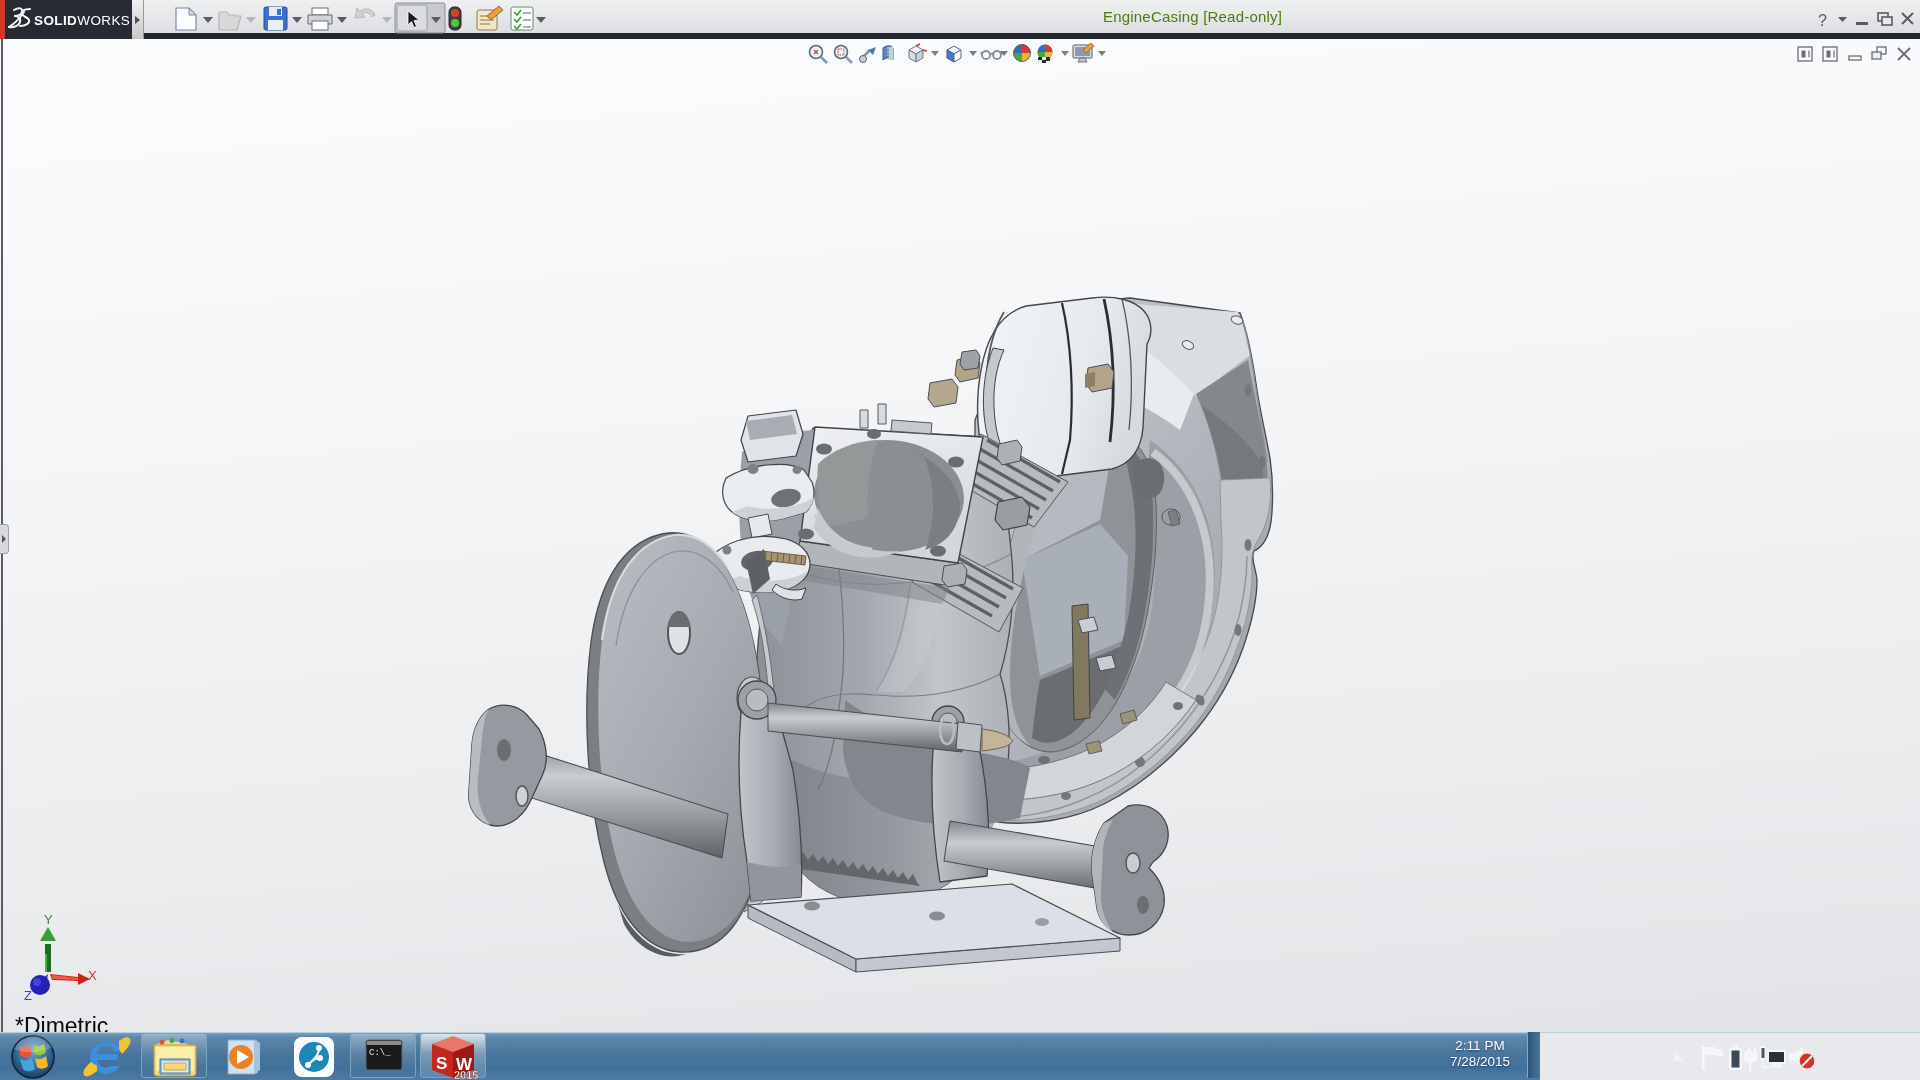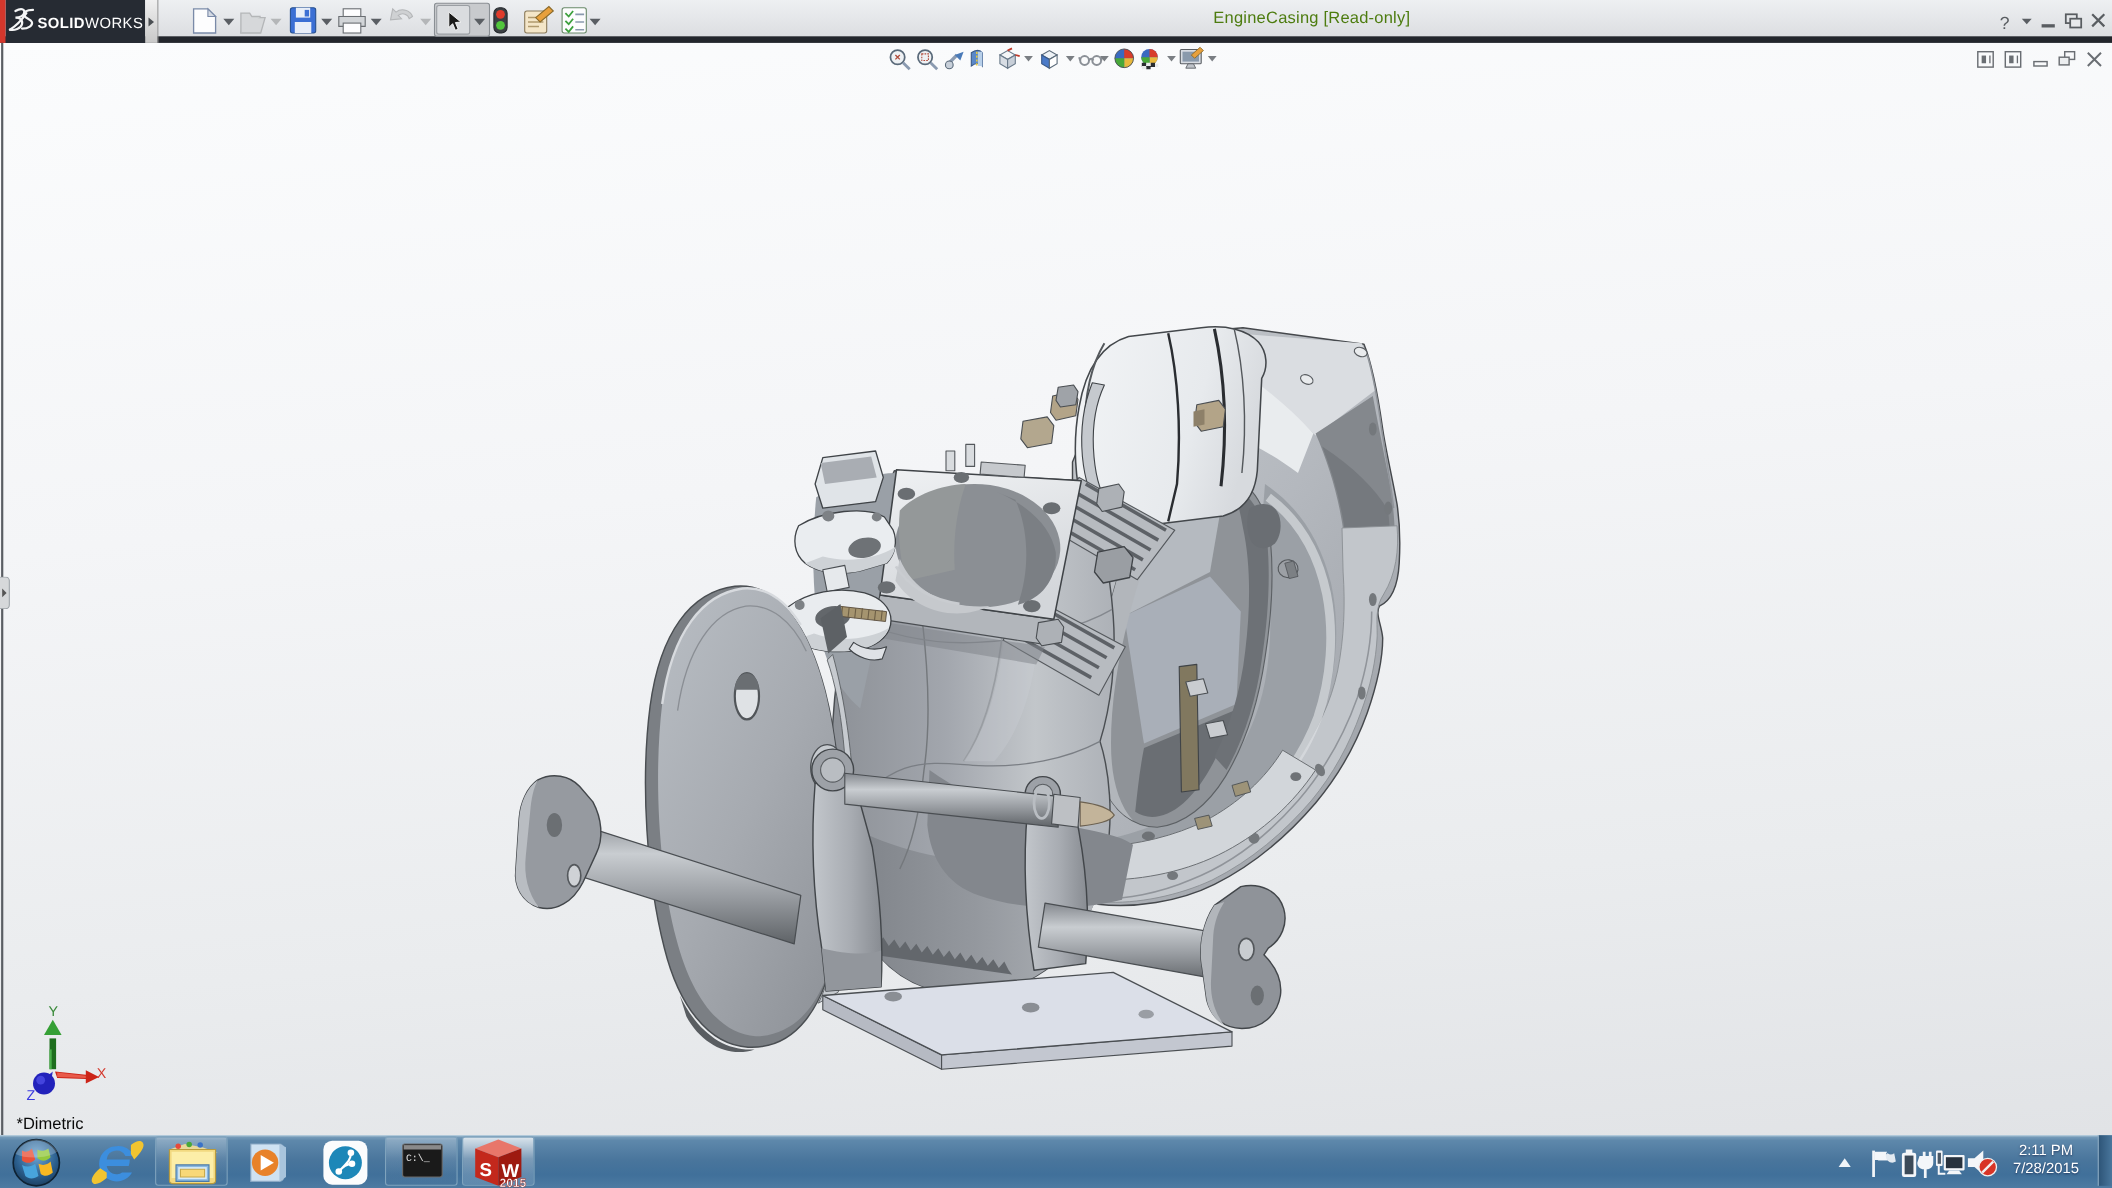--- a/index.html
+++ b/index.html
@@ -15,23 +15,23 @@
   background:linear-gradient(#f0f0f0,#c8c8c8); border-right:1px solid #9a9a9a; }
 #title { position:absolute; left:1103px; top:8px; font-size:15px; color:#4d7c0f; letter-spacing:0.2px; }
 
 #viewport { position:absolute; left:0; top:39px; width:1920px; height:993px;
   background:linear-gradient(175deg,#fbfcfd 0%,#f4f5f7 40%,#eaecee 75%,#e1e3e6 100%); }
 #vleftline { position:absolute; left:1px; top:39px; width:2px; height:993px; background:#5a5e63; }
 #vtab { position:absolute; left:0px; top:524px; width:9px; height:30px; background:#d6d8da;
   border:1px solid #9aa0a5; border-left:none; border-radius:0 4px 4px 0; }
 #vtab:after { content:""; position:absolute; left:2px; top:10px; width:0; height:0;
   border-top:4px solid transparent; border-bottom:4px solid transparent; border-left:4px solid #555; }
-#dimetric { position:absolute; left:15px; top:1013px; font-size:15px; color:#0a0a0a; }
-
-#taskbar { position:absolute; left:0; top:1032px; width:1920px; height:48px;
+#dimetric { position:absolute; left:15px; top:1013px; font-size:23px; color:#0a0a0a; }
+
+#taskbar { position:absolute; left:0; top:1032px; width:1540px; height:48px;
   background:linear-gradient(#82a5c0 0%,#5e88ab 10%,#49759c 48%,#40709a 75%,#4e7ba2 100%); }
 #taskbar:before { content:""; position:absolute; left:0; top:0; width:1920px; height:1px; background:#b8cfdf; }
 .tbox { position:absolute; top:1px; height:45px; width:66px; border:1px solid #7fa3bd; border-radius:3px;
   background:linear-gradient(rgba(255,255,255,0.30),rgba(255,255,255,0.10) 45%,rgba(60,100,140,0.15)); }
 .tbox.bright { background:linear-gradient(rgba(255,255,255,0.75),rgba(255,255,255,0.28) 45%,rgba(160,190,215,0.25)); }
 #clock { position:absolute; right:20px; top:6px; width:80px; text-align:center; color:#fff;
   font-size:13.5px; line-height:16px; text-shadow:0 1px 2px rgba(0,0,40,0.55); }
 #showdesk { position:absolute; right:0; top:0; width:13px; height:46px;
   background:linear-gradient(90deg,#2e5578,#49769c); border-left:1px solid #8aa8c0; }
 svg.abs { position:absolute; left:0; top:0; }

